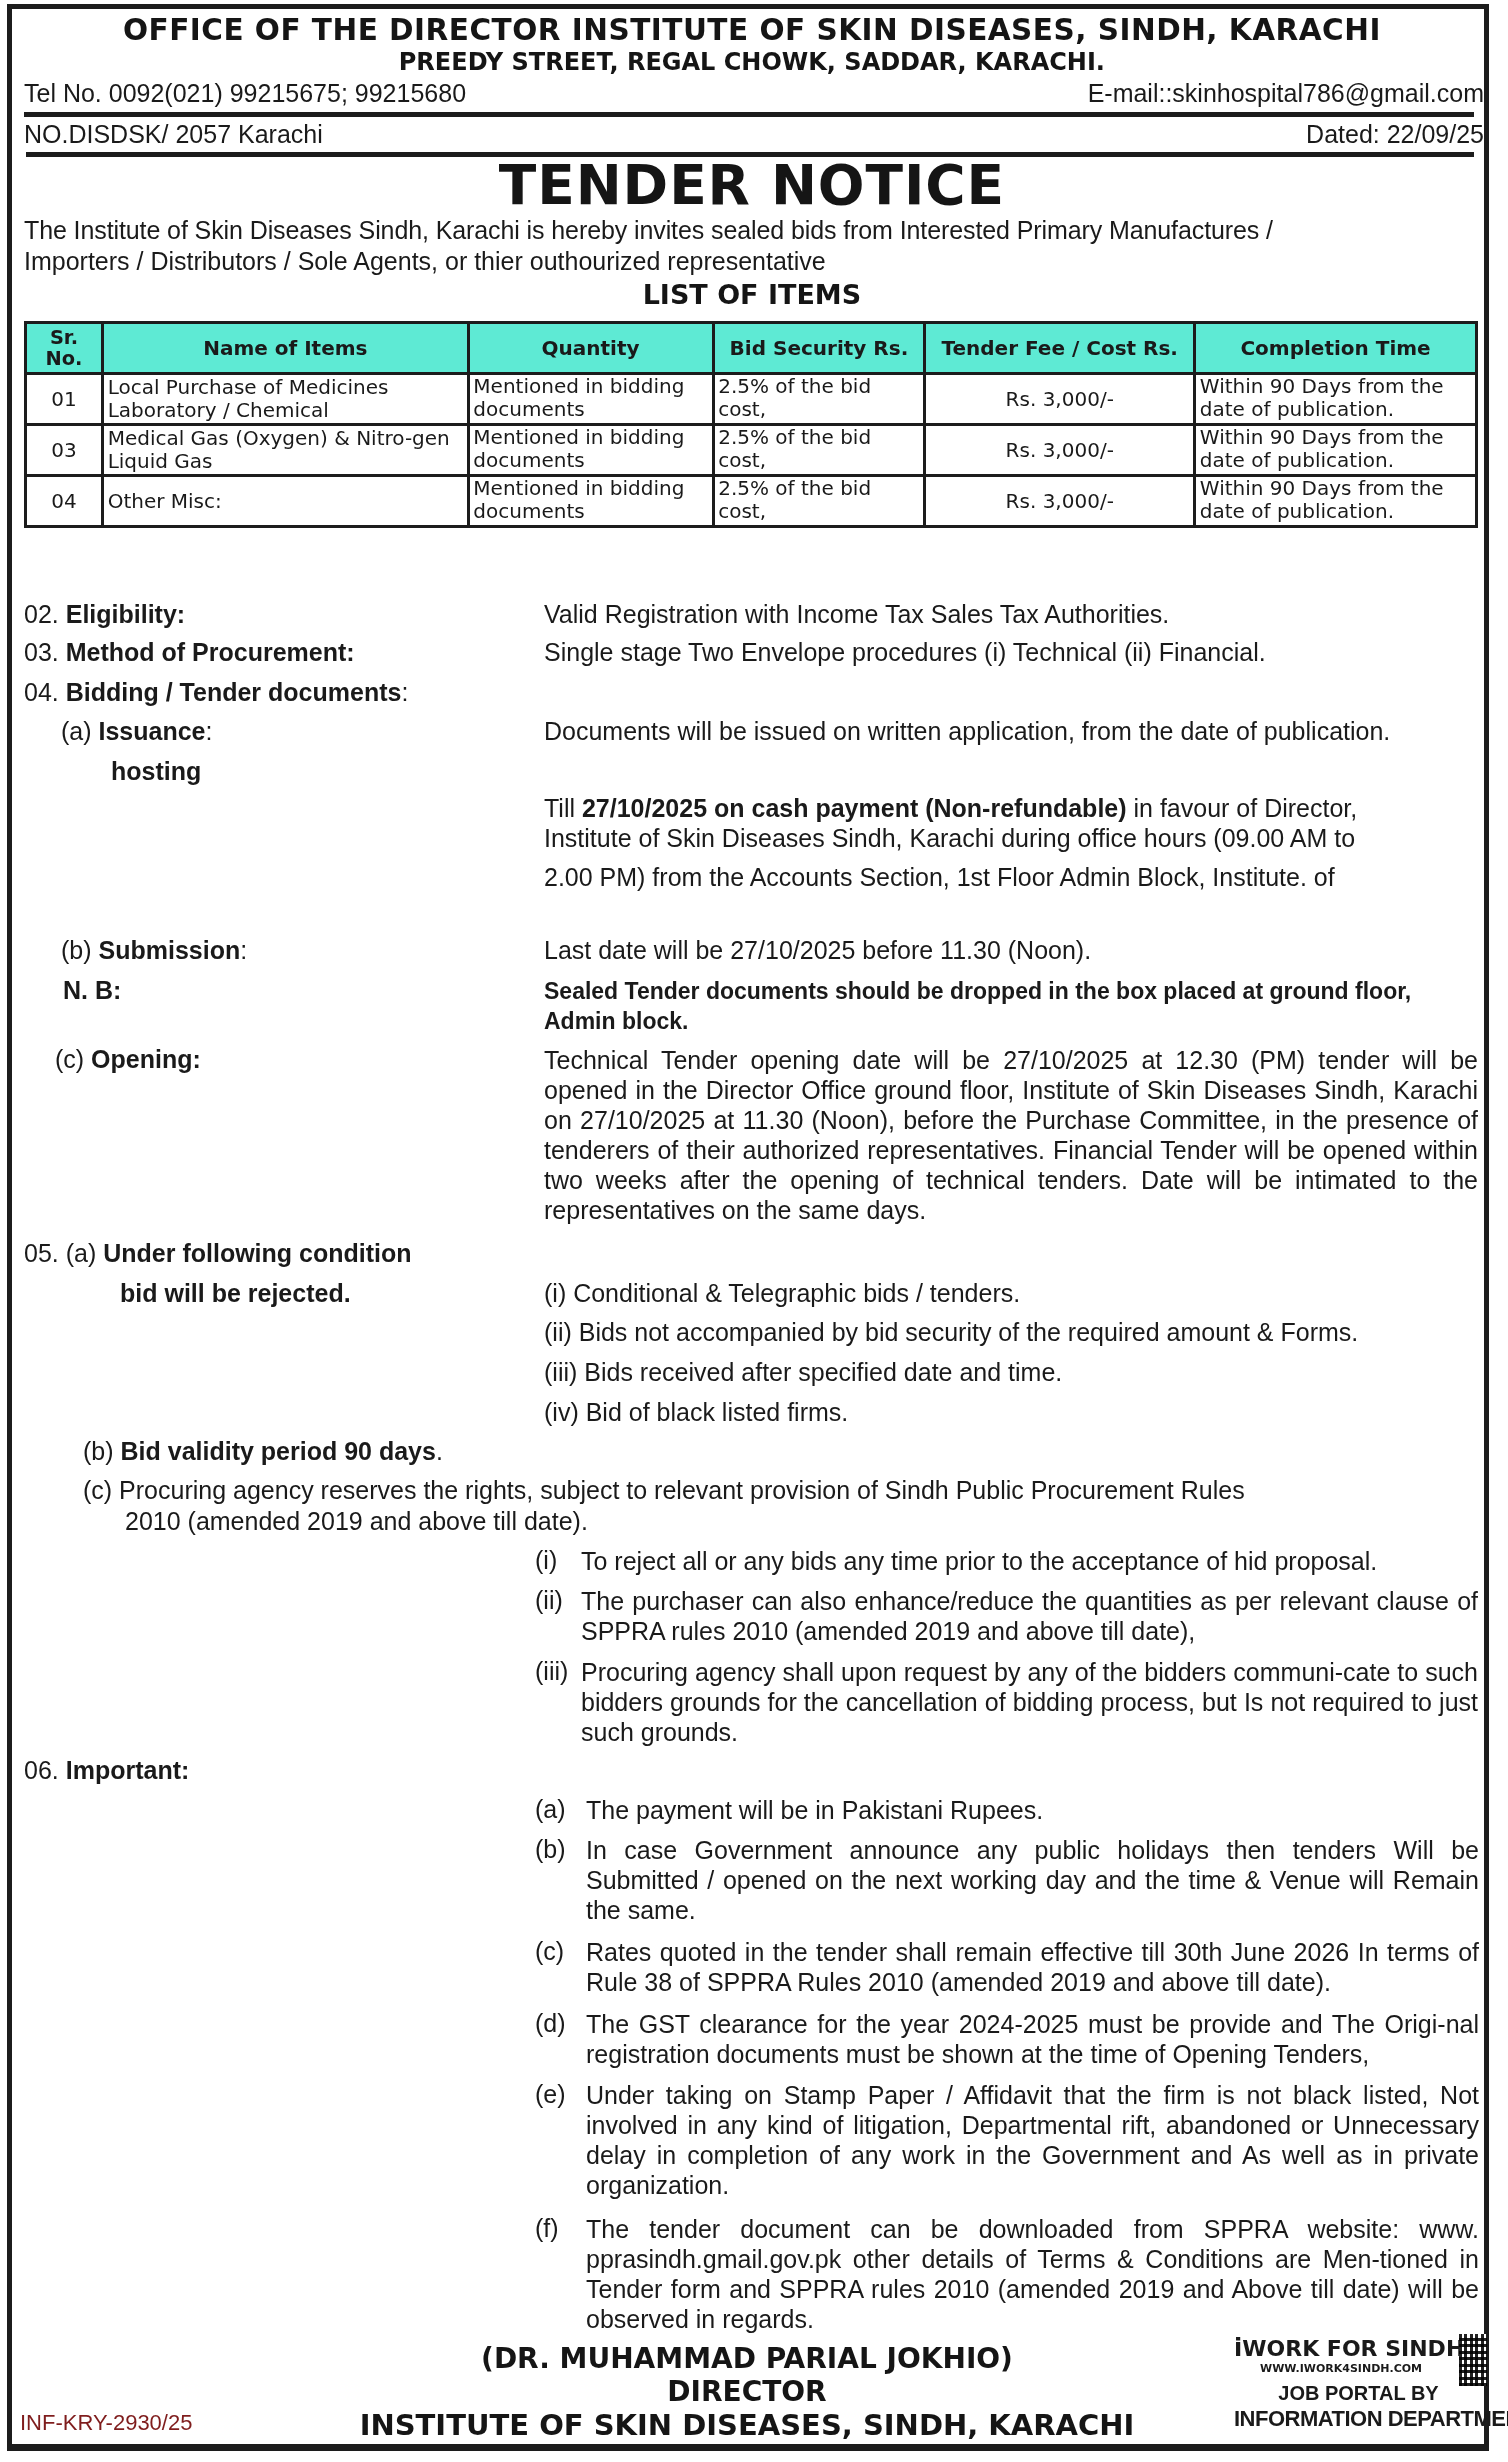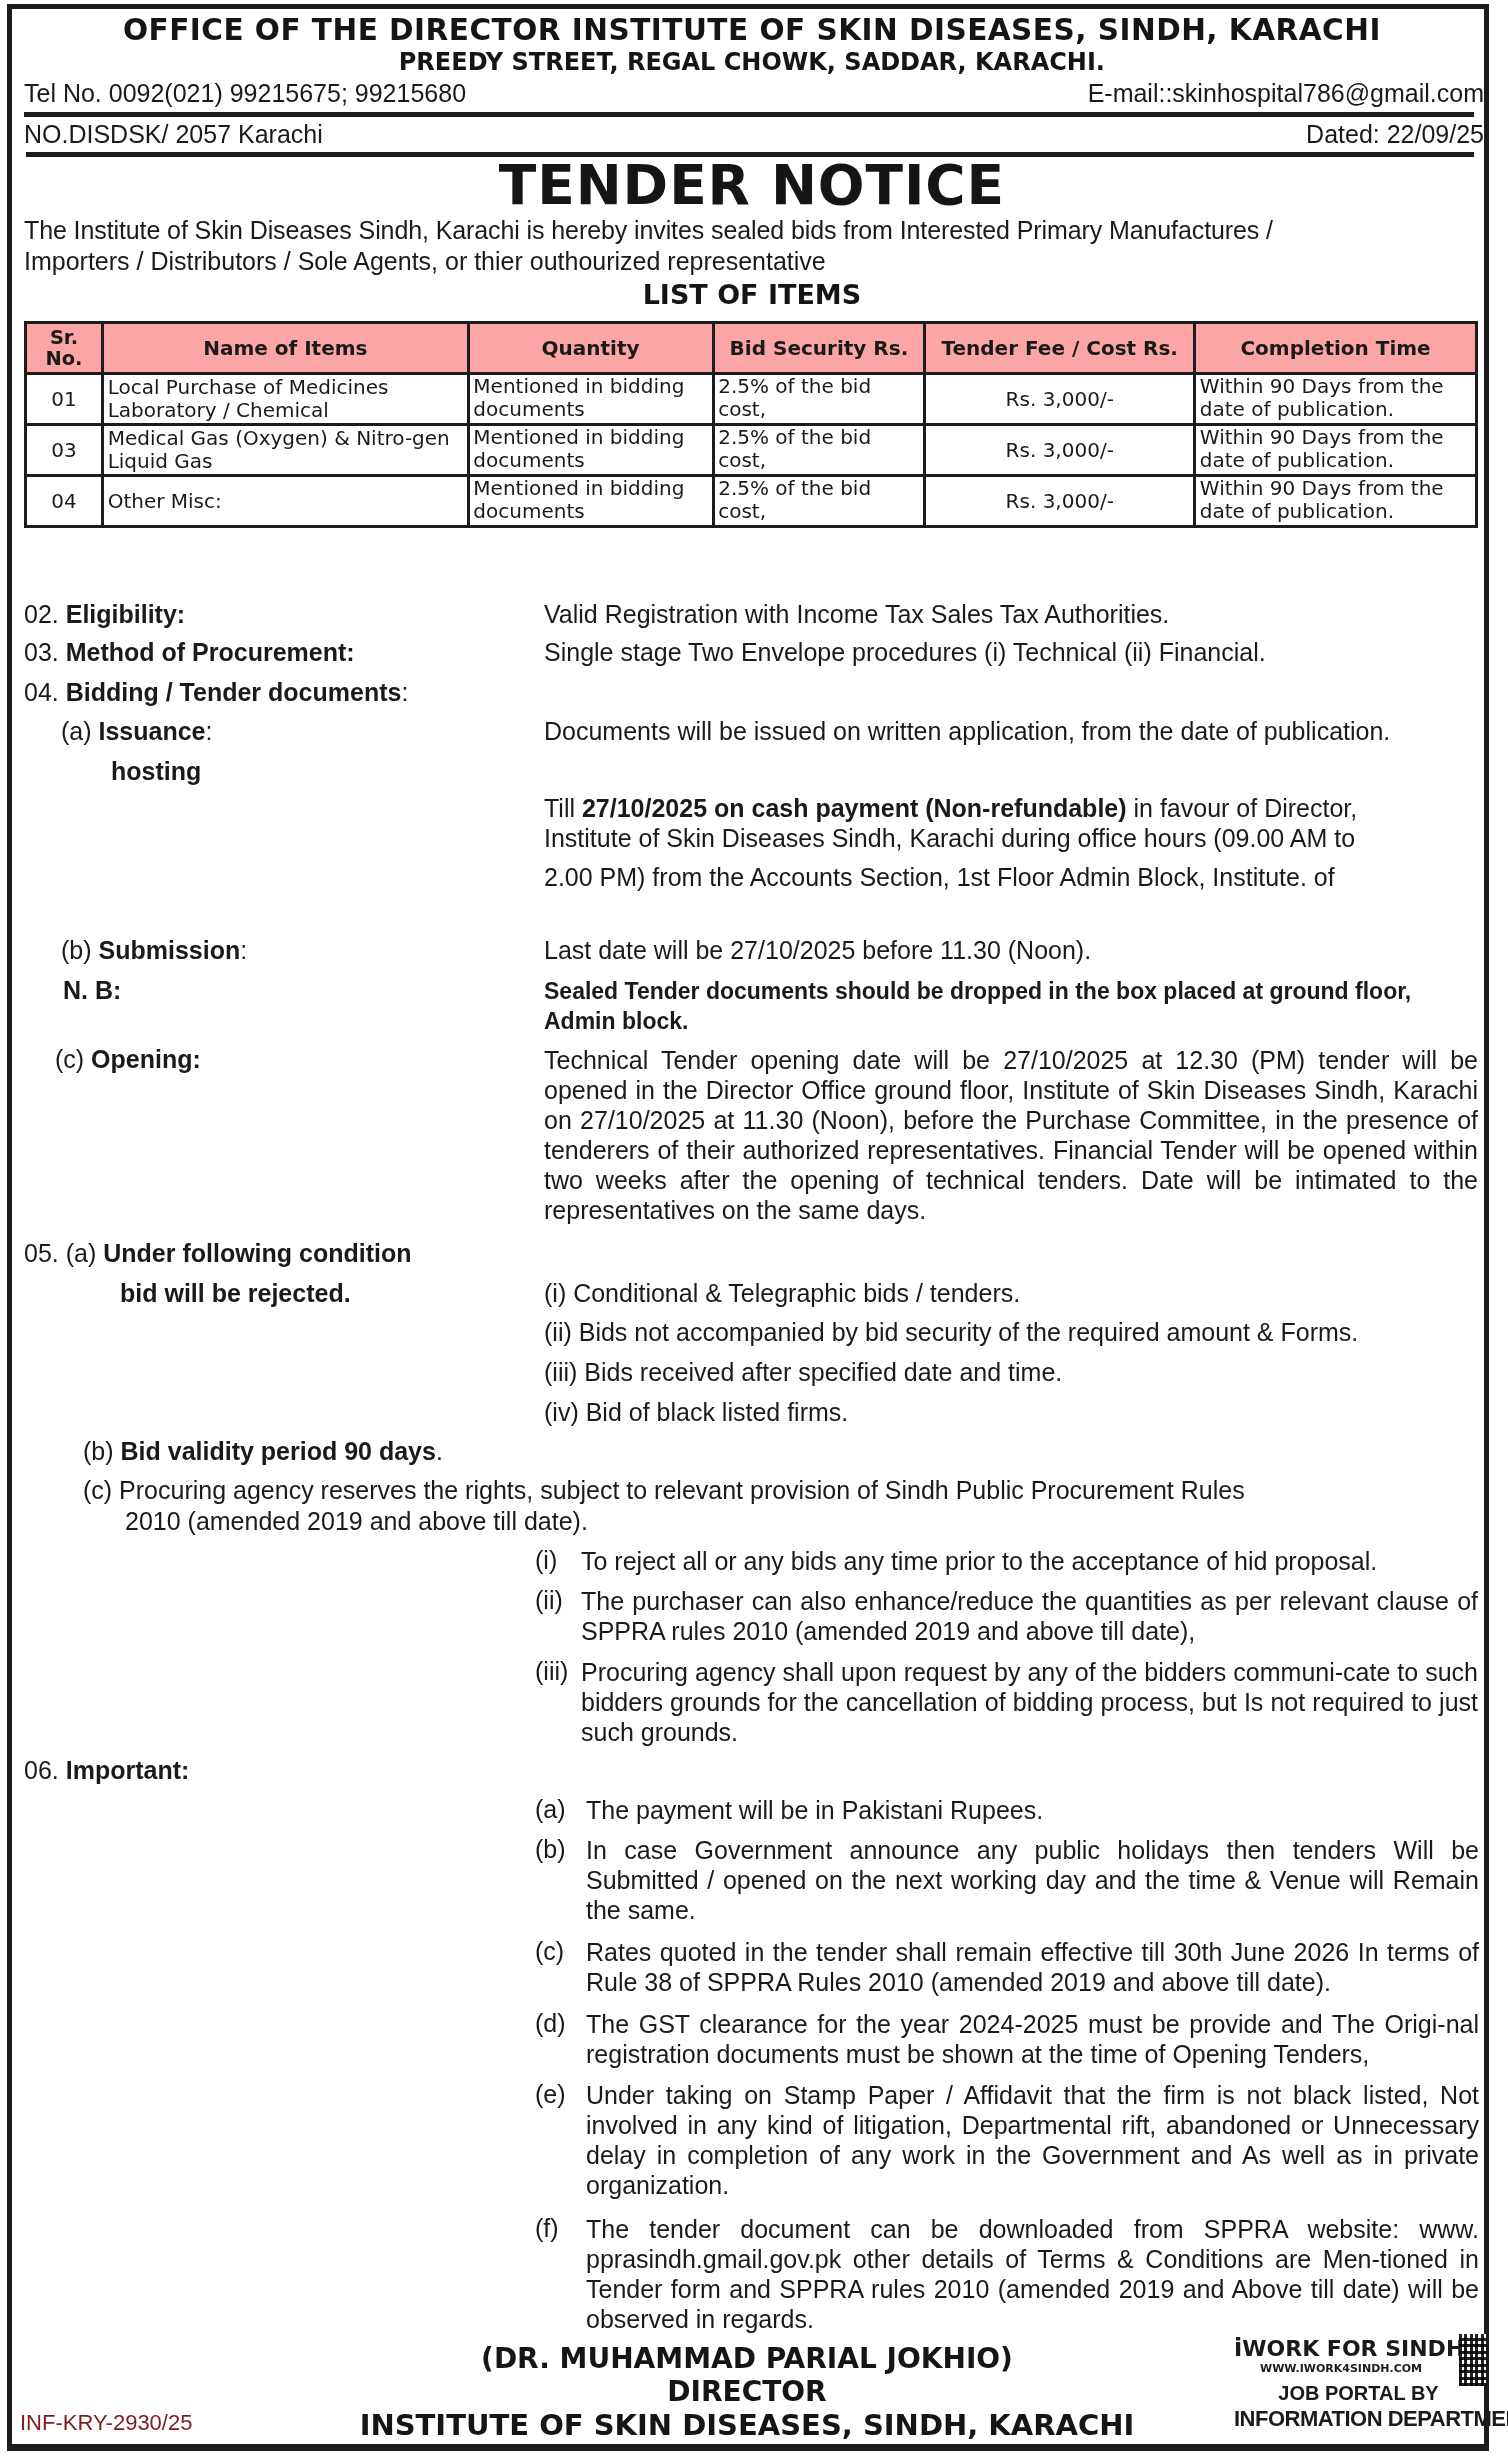--- a/index.html
+++ b/index.html
@@ -10,21 +10,21 @@
            border:5.5px solid #1c1c1c; border-bottom-width:7.4px; box-sizing:border-box; }
   .heavy { font-family:"DejaVu Sans", sans-serif; font-weight:bold; color:#151515; }
   .rule { position:absolute; height:4.6px; background:#1c1c1c; }
   .b { font-weight:bold; }
   .c { text-align:center; }
 
   
   .tbl { position:absolute; left:24px; top:321px; width:1454px; border-collapse:collapse;
          font-family:"DejaVu Sans", sans-serif; font-size:20px; line-height:23px; }
   .tbl th, .tbl td { border:3.7px solid #1c1c1c; padding:0 3.7px; vertical-align:middle; }
-  .tbl th { background:#fca5a5; font-weight:bold; height:48px; text-align:center; }
+  .tbl th { background:#5eead4; font-weight:bold; height:48px; text-align:center; }
   .tbl td { height:48px; }
   .tbl td.top { vertical-align:top; }
 
   .item { position:absolute; font-size:25px; line-height:30px; }
   .lbl { position:absolute; font-size:25px; white-space:nowrap; }
   .just { text-align:justify; }
   .num { position:absolute; font-size:25px; }
   .qr { position:absolute; width:28px; height:52px;
         background:
           repeating-linear-gradient(90deg,#222 0 2.8px,#fff 2.8px 5.5px),

